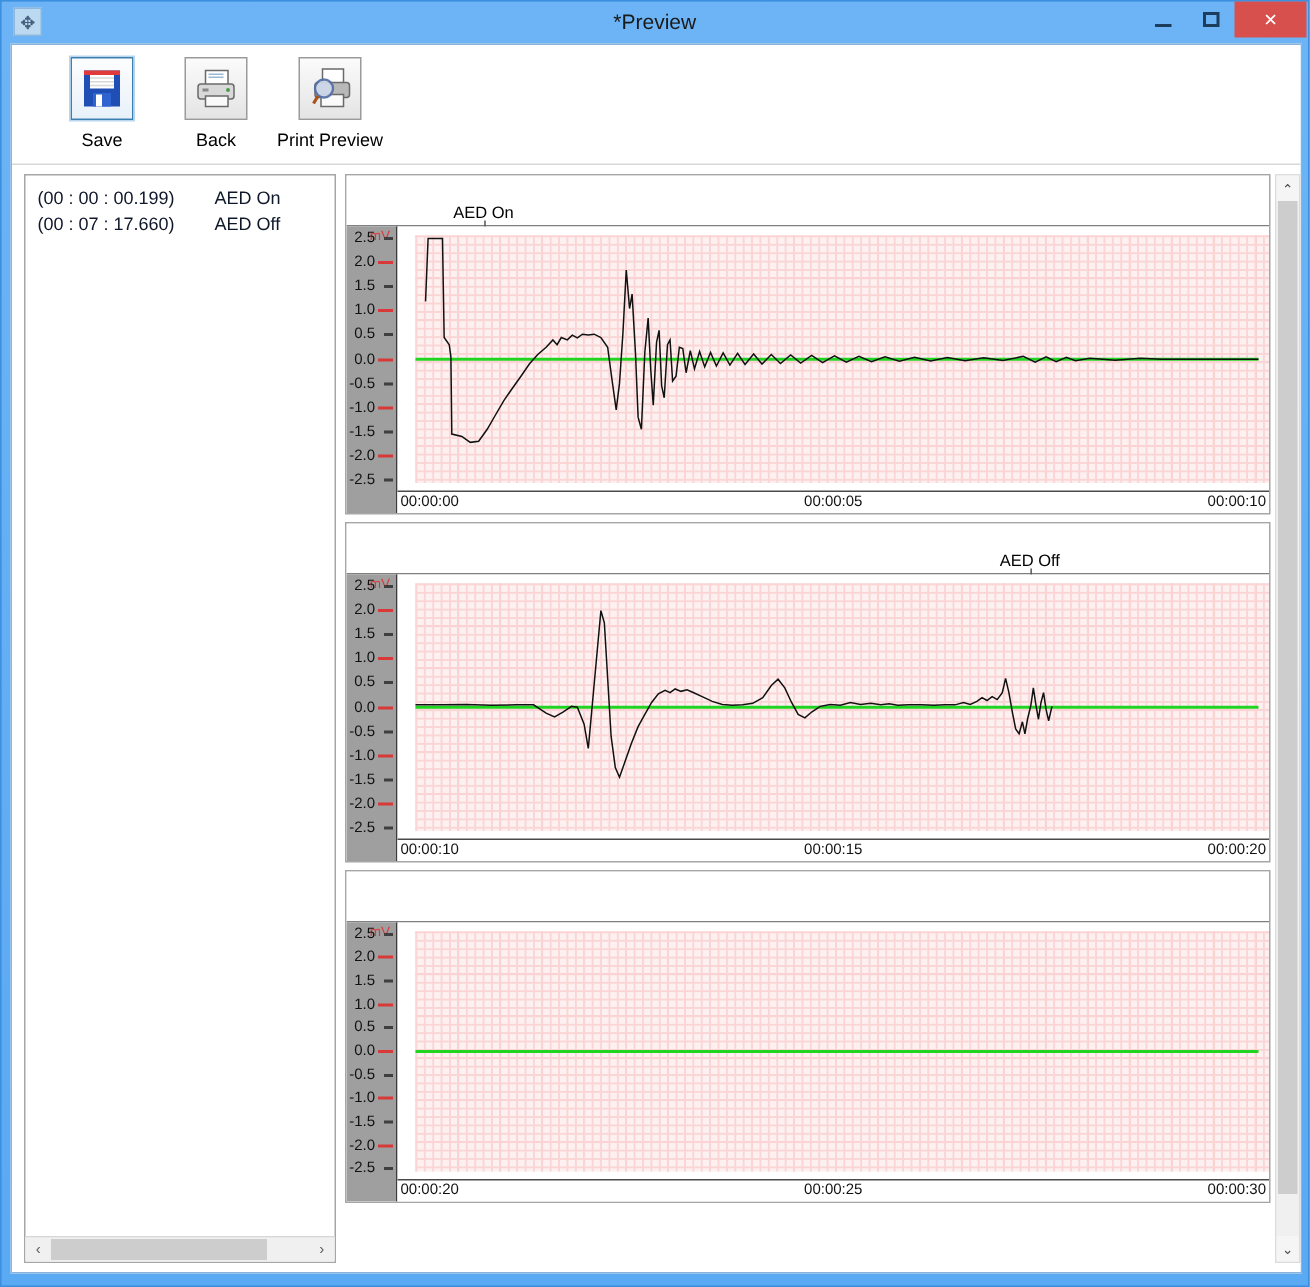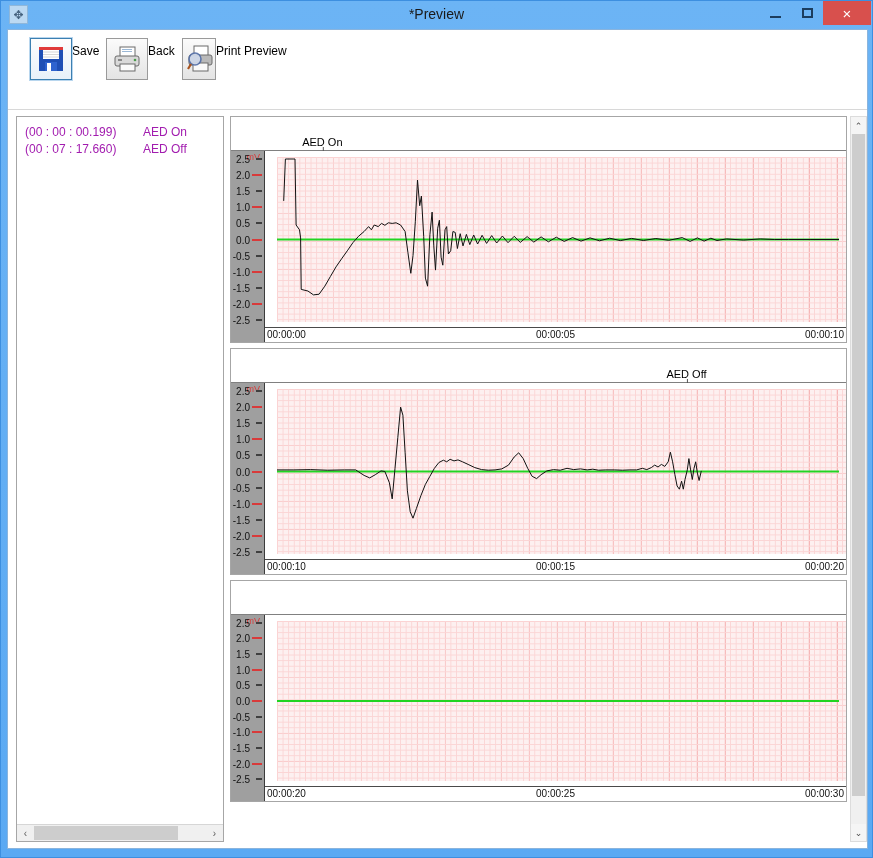--- a/index.html
+++ b/index.html
@@ -69,21 +69,21 @@
   
   #toolbar {
     height: 80px; flex: 0 0 80px;
     display: flex; align-items: flex-start;
     padding: 8px 0 0 22px;
     border-bottom: 1px solid #d8d8d8;
     background: #fff;
   }
   .tool-btn {
     width: 76px;
-    display: flex; flex-direction: row; align-items: flex-start;
+    display: flex; flex-direction: column; align-items: center;
     cursor: default;
     margin-right: 0px;
   }
   .tool-icon-box {
     width: 42px; height: 42px;
     border: 1px solid #9a9a9a;
     background: linear-gradient(#fbfbfb, #e4e4e4);
     display: flex; align-items: center; justify-content: center;
     position: relative;
   }
@@ -127,21 +127,21 @@
     background: #fff;
     display: flex; flex-direction: column;
     margin-bottom: 6px;
   }
   #events-list {
     flex: 1 1 auto;
     padding: 7px 0 0 8px;
     overflow: hidden;
   }
   .event-row {
-    font-size: 12px; color: #a21caf;
+    font-size: 12px; color: #0f172a;
     line-height: 17px;
     white-space: nowrap;
   }
   .event-time { display: inline-block; min-width: 118px; }
   #events-hscroll {
     flex: 0 0 17px;
     border-top: 1px solid #d6d6d6;
     background: #f0f0f0;
     display: flex; align-items: stretch;
   }

